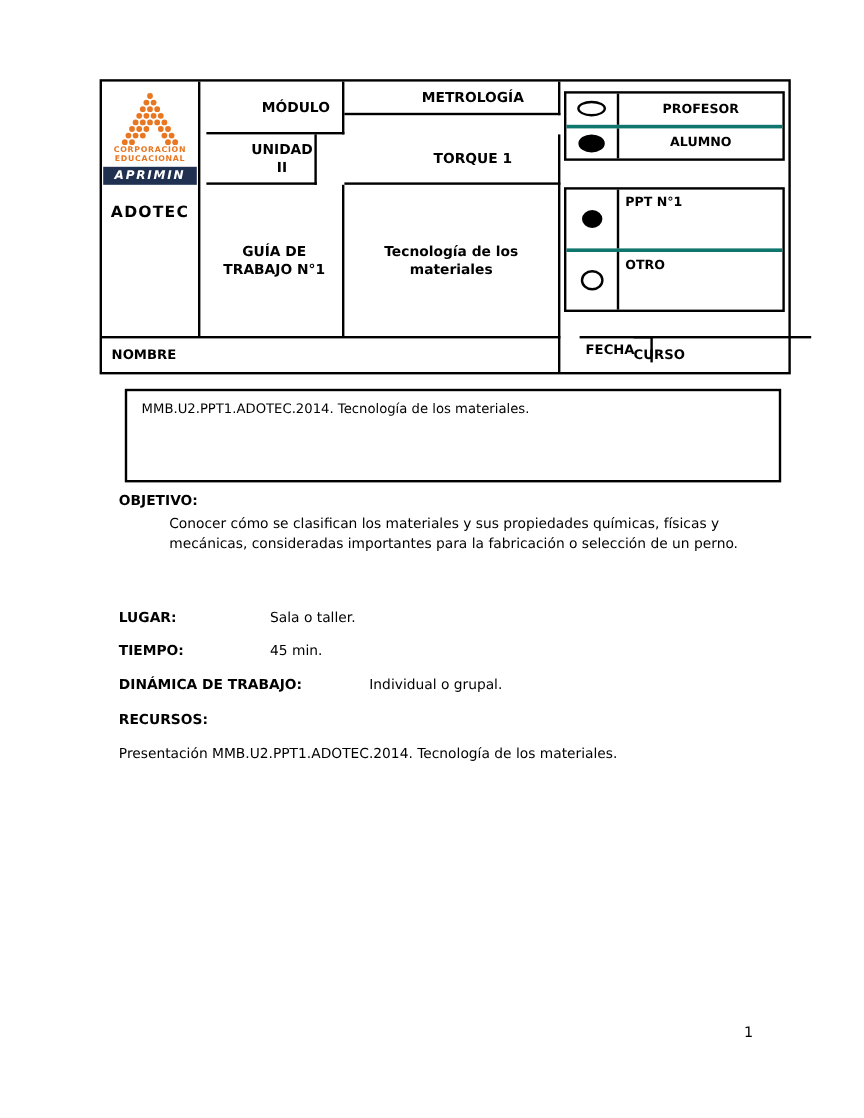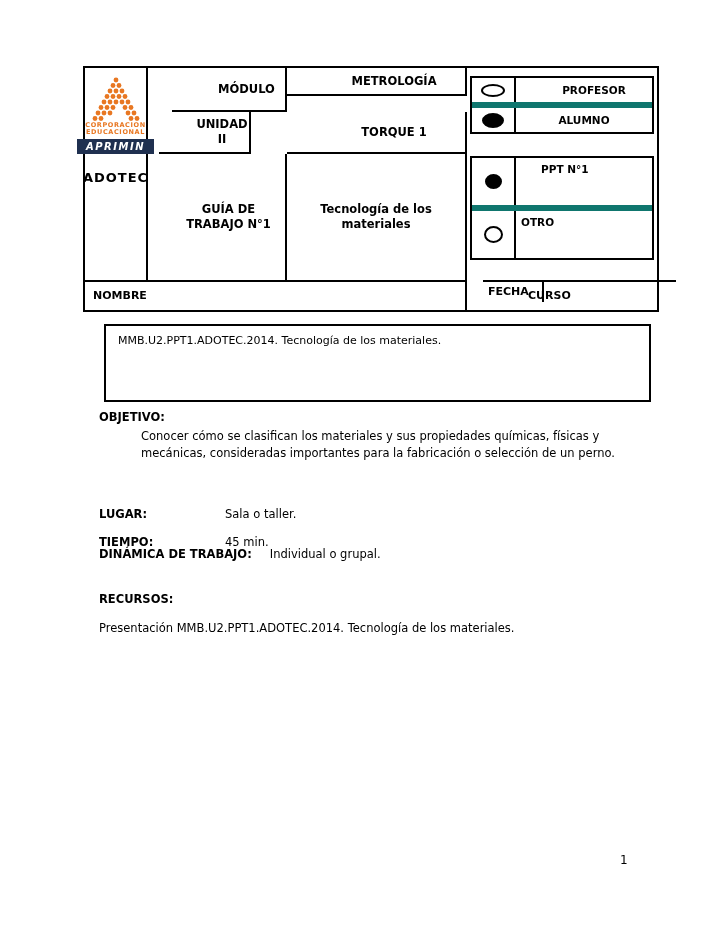--- a/index.html
+++ b/index.html
@@ -48,21 +48,21 @@
 
   
   .subtable {
     position: absolute;
     box-sizing: border-box;
     border: 2px solid #000;
     display: flex;
     flex-direction: column;
   }
   .opt-row { display: flex; flex: 1; box-sizing: border-box; }
-  .opt-row.divider { border-bottom: 6px solid #0f766e; gap: 20px; }
+  .opt-row.divider { border-bottom: 3px solid #0f766e; }
   .opt-circle-cell {
     width: 44px; box-sizing: border-box;
     border-right: 2px solid #000;
     display: flex; align-items: center; justify-content: center;
   }
   .opt-label-cell {
     flex: 1; display: flex; align-items: center;
     font-size: 10.5px; font-weight: bold;
   }
   .opt-label-center { justify-content: center; }
@@ -109,21 +109,21 @@
 
   .page-number { position: absolute; left: 620px; top: 853px; font-size: 12px; }
 </style>
 </head>
 <body>
 
 <div class="page">
 
   <div class="outer">
 
-    <div class="cell logo-cell br" style="left:0; top:0; width:63px; height:212px;">
+    <div class="cell logo-cell br" style="left:0; top:0; width:82px; height:212px;">
       <svg width="56" height="46" viewBox="0 0 56 46">
         <g fill="#e87722">
           <circle cx="28" cy="4" r="2.4"></circle>
           <circle cx="25" cy="9.5" r="2.4"></circle>
             <circle cx="31" cy="9.5" r="2.4"></circle>
           <circle cx="22" cy="15" r="2.4"></circle>
             <circle cx="28" cy="15" r="2.4"></circle>
             <circle cx="34" cy="15" r="2.4"></circle>
           <circle cx="19" cy="20.5" r="2.4"></circle>
             <circle cx="25" cy="20.5" r="2.4"></circle>
@@ -152,21 +152,21 @@
       </svg>
       <div class="org-line">CORPORACION</div>
       <div class="org-line">EDUCACIONAL</div>
       <div class="brand-bar">APRIMIN</div>
       <div class="institution">ADOTEC</div>
     </div>
 
     <div class="cell br bb" style="left:87px; top:0; width:115px; height:44px;">MÓDULO</div>
     <div class="cell br bb" style="left:202px; top:0; width:180px; height:28px;">METROLOGÍA</div>
 
-    <div class="cell br bb" style="left:74px; top:44px; width:92px; height:42px;">UNIDAD II</div>
+    <div class="cell br bb" style="left:87px; top:44px; width:92px; height:42px;">UNIDAD II</div>
     <div class="cell br bb" style="left:202px; top:44px; width:180px; height:42px;">TORQUE 1</div>
 
     <div class="cell br" style="left:87px; top:86px; width:115px; height:126px; padding:0 14px;">GUÍA DE TRABAJO N°1</div>
     <div class="cell br" style="left:202px; top:86px; width:180px; height:126px; padding:0 28px;">Tecnología de los materiales</div>
 
     <div class="subtable" style="left:385px; top:8px; width:184px; height:58px;">
       <div class="opt-row divider">
         <div class="opt-circle-cell">
           <span class="oval size-a"></span>
         </div>
@@ -210,21 +210,21 @@
   <div class="kv-row" style="left:99px; top:507px;">
     <span class="kv-label">LUGAR:</span>
     <span class="kv-value">Sala o taller.</span>
   </div>
 
   <div class="kv-row" style="left:99px; top:535px;">
     <span class="kv-label">TIEMPO:</span>
     <span class="kv-value">45 min.</span>
   </div>
 
-  <div class="kv-row" style="left:99px; top:547px;">
+  <div class="kv-row" style="left:99px; top:563px;gap:38px;">
     <span class="inline-label">DINÁMICA DE TRABAJO:</span>
     <span class="inline-value">Individual o grupal.</span>
   </div>
 
   <div class="heading" style="left:99px; top:592px;">RECURSOS:</div>
   <div class="bodytext" style="left:99px; top:620px; width:540px;">Presentación MMB.U2.PPT1.ADOTEC.2014.  Tecnología de los materiales.</div>
 
   <div class="page-number">1</div>
 
 </div>

